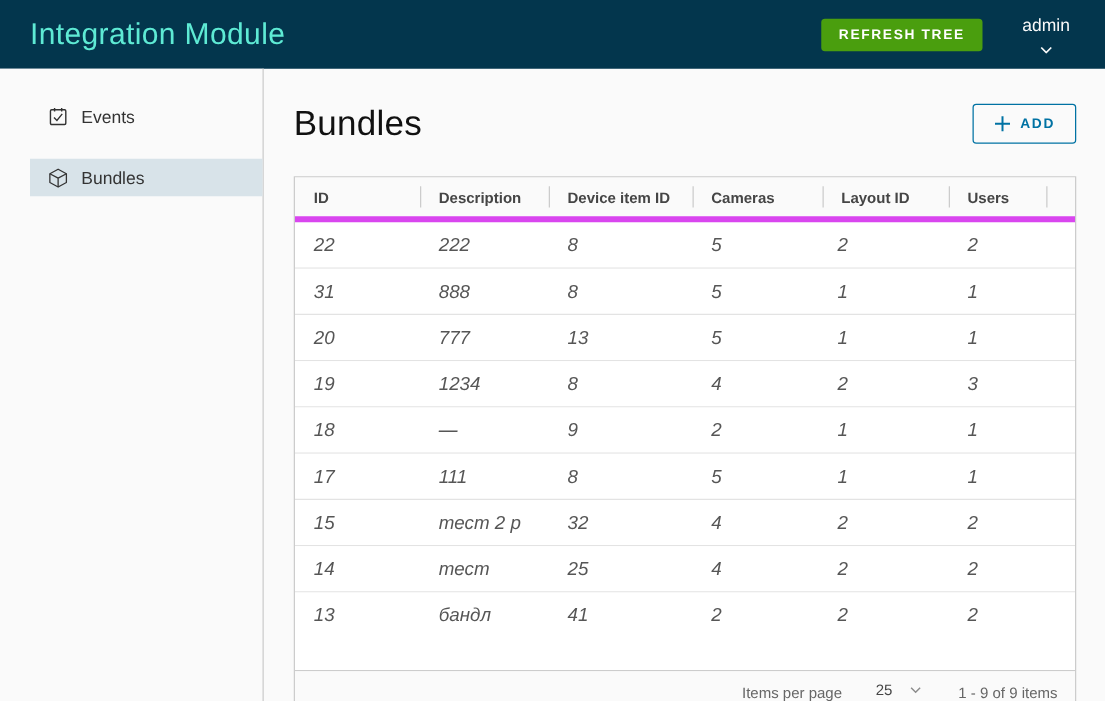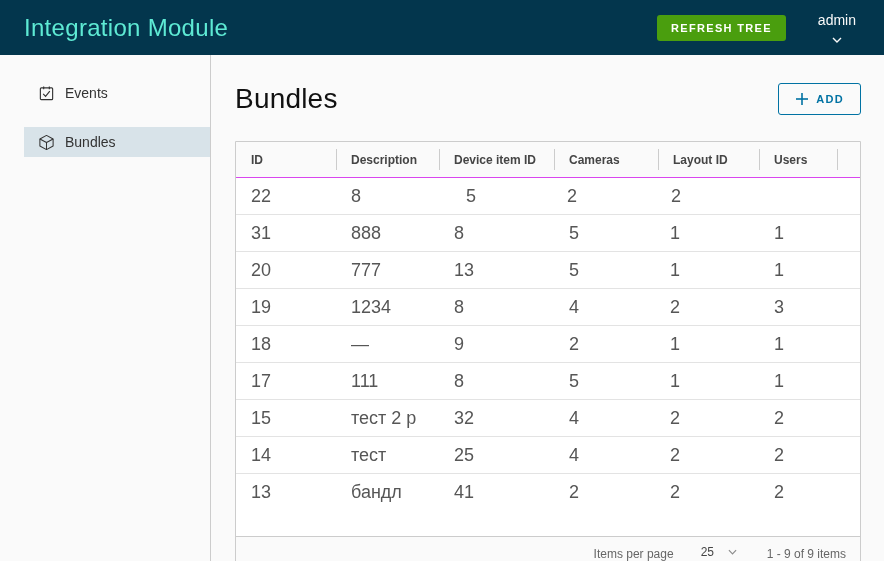--- a/index.html
+++ b/index.html
@@ -53,40 +53,40 @@
     font-family:"Liberation Sans","DejaVu Sans",sans-serif;
   }
   .add-btn svg { display:block; }
 
   
   .datagrid {
     margin-top:24px; border:1px solid #ccc; border-radius:0 0 3px 3px;
     background:#fff;
   }
   .thead {
-    display:flex; height:36px; background:#fafafa; border-bottom:1px solid #d946ef;
+    display:flex; height:36px; background:#fafafa; border-bottom:5px solid #d946ef;
   }
   .th {
     font-size:12px; font-weight:700; color:#454545;
     display:flex; align-items:center; padding-left:15px; position:relative;
     cursor:pointer;
   }
   .th + .th::before {
     content:""; position:absolute; left:0; top:7px; bottom:7px;
     width:1px; background:#ccc;
   }
   .th:last-child::after {
     content:""; position:absolute; right:22px; top:7px; bottom:7px;
     width:1px; background:#ccc;
   }
   .tr { display:flex; height:37px; border-bottom:1px solid #e3e3e3; background:#fff; }
   .tbody .tr:last-child { border-bottom:none; }
   .td {
-    font-size:18px; color:#565656; display:flex; align-items:center; padding-left:15px;
-    overflow:hidden; white-space:nowrap;
+    font-size:15px; color:#565656; display:flex; align-items:center; padding-left:15px;
+    overflow:hidden; white-space:nowrap;font-style:italic;
   }
   .col-0 { width:100px; } .col-1 { width:103px; } .col-2 { width:115px; }
   .col-3 { width:101px; } .col-4 { width:104px; } .col-5 { flex:1; }
 
   .tfoot {
     height:35px; background:#fafafa; border-top:1px solid #ccc; border-radius:0 0 3px 3px;
     display:flex; align-items:center; justify-content:flex-end; gap:0;
     font-size:12px; color:#666; padding-right:14px;margin-top:25px;
   }
   .ipp-label { margin-right:19px; }
@@ -160,20 +160,21 @@
           <div class="th col-0">ID</div>
           <div class="th col-1">Description</div>
           <div class="th col-2">Device item ID</div>
           <div class="th col-4">Cameras</div>
           <div class="th col-3">Layout ID</div>
           <div class="th col-5">Users</div>
         </div>
       <div class="tbody">
           <div class="tr">
             <div class="td col-0">22</div>
+            <div class="td col-1">222</div>
             <div class="td col-2">8</div>
             <div class="td col-3">5</div>
             <div class="td col-4">2</div>
             <div class="td col-5">2</div>
           </div>
           <div class="tr">
             <div class="td col-0">31</div>
             <div class="td col-1">888</div>
             <div class="td col-2">8</div>
             <div class="td col-3">5</div>

